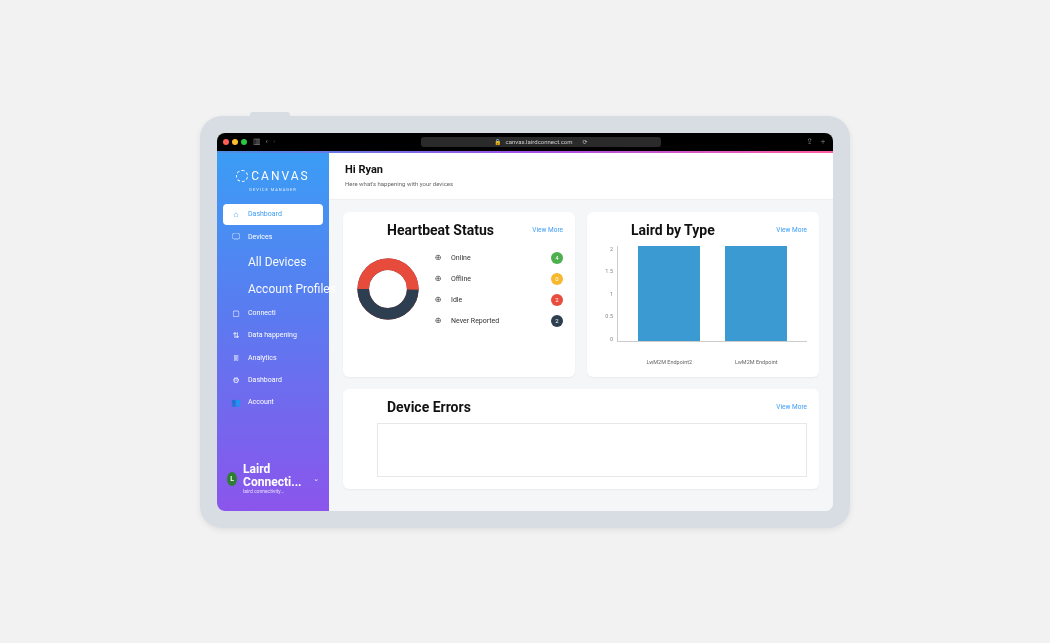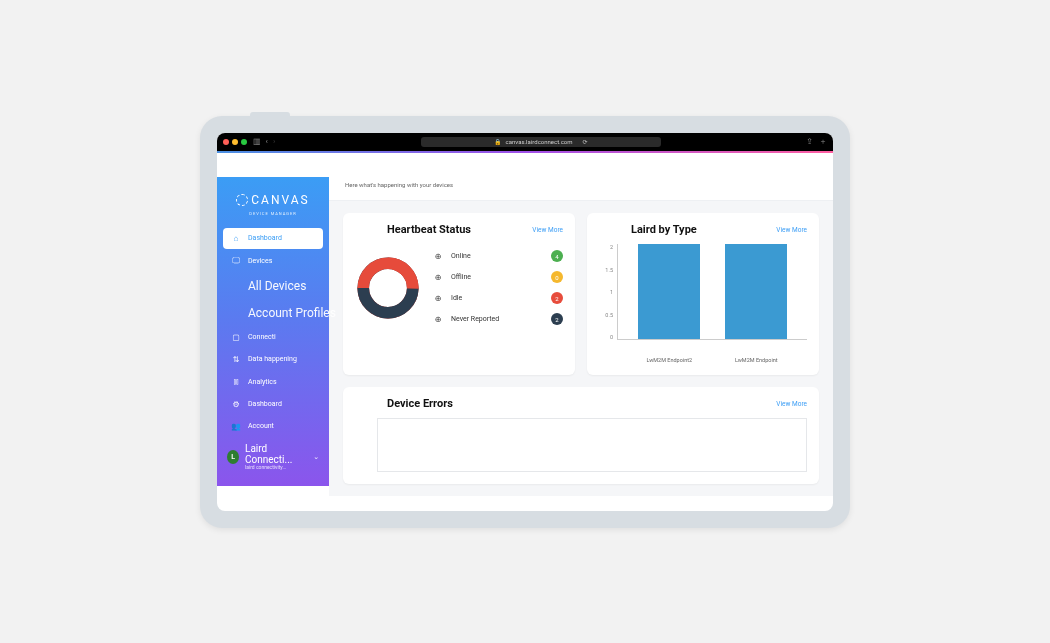--- a/index.html
+++ b/index.html
@@ -35,21 +35,21 @@
     flex: 0 0 auto; margin: 0 auto; width: 240px; height: 10px; background: #2a2a2a;
     border-radius: 3px; display: flex; align-items: center; justify-content: center; gap: 4px;
     color: #ccc; font-size: 6px;
   }
   .url-pill .reload { margin-left: 6px; }
   .bb-right { display: flex; gap: 6px; align-items: center; color: #888; font-size: 8px; }
 
   .accent-strip { height: 2px; background: linear-gradient(90deg,#4a90e2,#a050e8,#ff5ea1); }
 
   
-  .app { flex: 1; display: flex; min-height: 0; align-items: center; }
+  .app { flex: 1; display: flex; min-height: 0; }
 
   .sidebar {
     width: 112px; background: linear-gradient(180deg,#3b9df5 0%, #5a7bf0 45%, #8b55ec 100%);
     display: flex; flex-direction: column; padding: 10px 6px; color: #fff;
   }
   .brand { text-align: center; margin: 4px 0 12px; }
   .brand-logo {
     font-size: 12px; font-weight: 400; letter-spacing: 2px; color: #fff;
     display: inline-flex; align-items: center; gap: 3px;
   }
@@ -70,41 +70,41 @@
 
   .sidebar-spacer { flex: 1; }
   .user-chip {
     display: flex; align-items: center; gap: 6px; padding: 6px 4px; font-size: 6.5px;
   }
   .user-avatar {
     width: 14px; height: 14px; border-radius: 50%; background: #2e7d32; color: #fff;
     display: flex; align-items: center; justify-content: center; font-size: 7px; font-weight: 600;
   }
   .user-meta { line-height: 1.1; }
-  .user-name { font-size: 10px; }
+  .user-name { font-size: 12px; font-weight: bold; }
   .user-sub { font-size: 5px; opacity: .8; }
   .user-caret { margin-left: auto; font-size: 7px; opacity: .9; }
 
   
   .main { flex: 1; background: #f5f6f8; min-width: 0; overflow: hidden; }
   .header {
     background: #fff; padding: 10px 16px 12px; border-bottom: 1px solid #eef0f3;
   }
   .header h1 { font-size: 11px; font-weight: 700; color: #111; }
   .header p { font-size: 6px; color: #666; margin-top: 4px; }
 
   .content { padding: 12px 14px; display: flex; flex-direction: column; gap: 12px; }
   .row { display: flex; gap: 12px; }
 
   .card {
     background: #fff; border-radius: 6px; padding: 10px 12px 12px;
     box-shadow: 0 1px 2px rgba(0,0,0,0.05);
   }
   .card-head { display: flex; align-items: center; justify-content: space-between; margin-bottom: 8px; }
-  .card-title { font-size: 11px; font-weight: 700; color: #111; padding-left: 32px; }
+  .card-title { font-size: 14px; font-weight: 700; color: #111; padding-left: 32px; }
   .view-more { font-size: 6.5px; color: #3b9df5; cursor: pointer; }
 
   
   .hb-card { flex: 1 1 50%; }
   .hb-body { display: flex; align-items: center; gap: 12px; padding: 6px 0 2px; }
   .donut { width: 66px; height: 66px; }
   .hb-legend { flex: 1; display: flex; flex-direction: column; gap: 9px; }
   .hb-row { display: flex; align-items: center; gap: 8px; font-size: 7px; color: #333; }
   .hb-row .glb { font-size: 8px; color: #333; width: 10px; text-align: center; }
   .hb-row .lbl { flex: 1; }
@@ -223,20 +223,21 @@
           <div class="user-meta">
             <div class="user-name">Laird Connecti...</div>
             <div class="user-sub">laird connectivity...</div>
           </div>
           <span class="user-caret">⌄</span>
         </div>
       </aside>
 
       <main class="main">
         <div class="header">
+          <h1>Hi Ryan</h1>
           <p>Here what's happening with your devices</p>
         </div>
 
         <div class="content">
 
           <div class="row">
 
             <section class="card hb-card">
               <div class="card-head">
                 <div class="card-title">Heartbeat Status</div>

